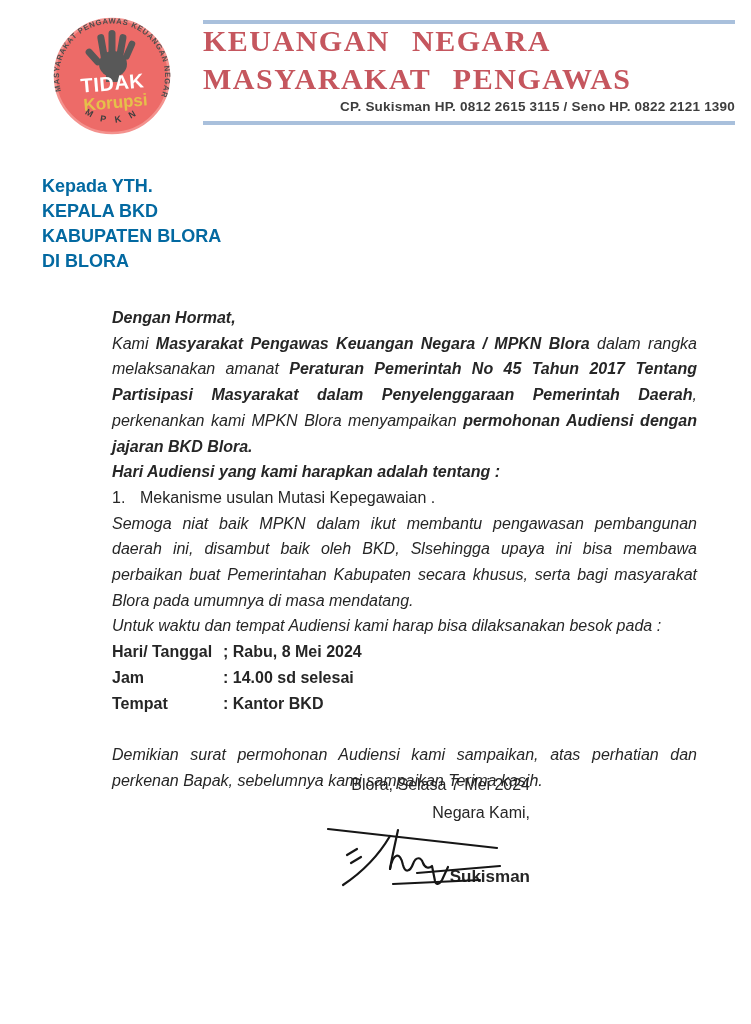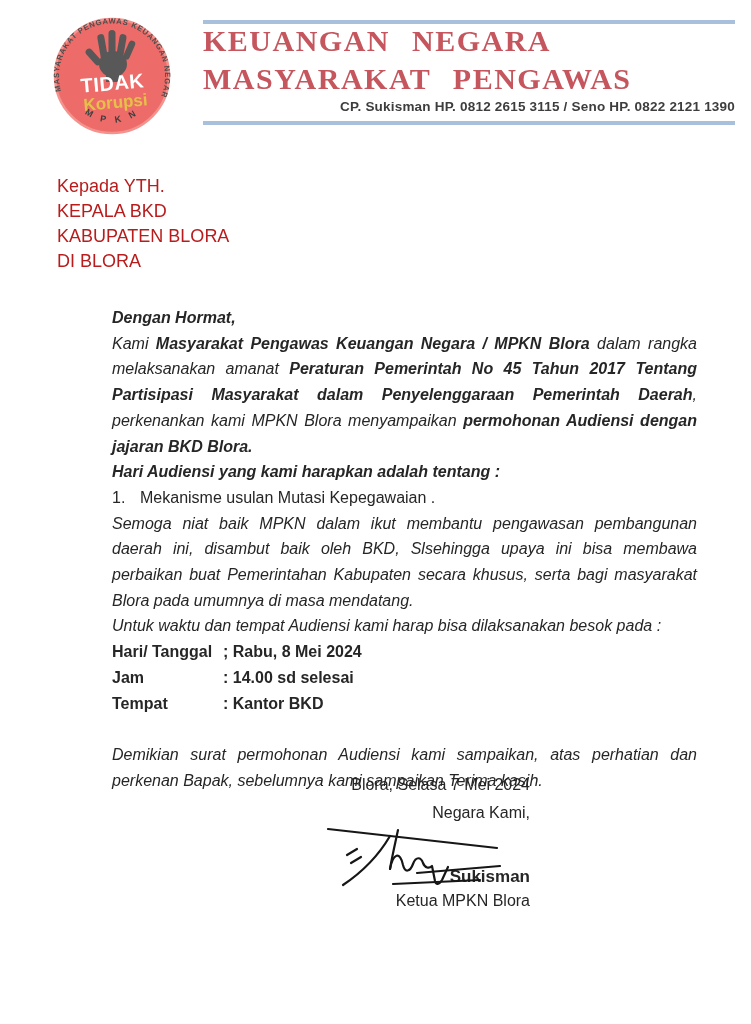--- a/index.html
+++ b/index.html
@@ -18,22 +18,22 @@
     letter-spacing:1.5px; word-spacing:13px; margin:0;
   }
   .org-title.first { margin-top:4px; }
   .contact {
     font-size:13.5px; font-weight:bold; color:#3d3d3d;
     letter-spacing:0.2px; margin:3px 0 7px 1px;text-align:right;
   }
 
   
   .recipient {
-    position:absolute; left:57px; top:174px;
-    font-size:18px; font-weight:normal; line-height:25px; color:#b91c1c;
+    position:absolute; left:42px; top:174px;
+    font-size:18px; font-weight:bold; line-height:25px; color:#0369a1;
   }
 
   
   .letterbody {
     position:absolute; left:112px; top:305px; width:585px;
     font-size:16px; line-height:25.7px; text-align:justify;
   }
   .letterbody p { margin:0;font-style:italic; }
   .b { font-weight:bold; }
   .salutation { font-weight:bold; }
@@ -115,21 +115,20 @@
     <div class="sched-row"><span class="sched-label">Hari/ Tanggal</span><span class="sched-value">;  Rabu,  8 Mei 2024</span></div>
     <div class="sched-row"><span class="sched-label">Jam</span><span class="sched-value">: 14.00 sd selesai</span></div>
     <div class="sched-row"><span class="sched-label">Tempat</span><span class="sched-value">: Kantor BKD</span></div>
     <p class="closing">Demikian surat permohonan Audiensi kami sampaikan, atas perhatian dan perkenan Bapak,  sebelumnya kami sampaikan Terima kasih.</p>
   </section>
 
   <section class="sigblock">
     <div>Blora, Selasa  7 Mei 2024</div>
     <div class="sig-salutation">Negara Kami,</div>
     <div class="sig-name">Sukisman</div>
-    <div class="sig-title">Ketua MPKN Blora</div>
     <svg class="sig-scribble" viewBox="0 0 215 75">
       <g fill="none" stroke="#161616" stroke-width="2.2" stroke-linecap="round" stroke-linejoin="round">
         <path d="M 33,12 L 202,31"></path>
         <path d="M 95,19 Q 78,48 48,68"></path>
         <path d="M 52,38 l 10,-6"></path>
         <path d="M 56,46 l 10,-6"></path>
         <path d="M 103,13 C 100,27 97,40 95,52"></path>
         <path d="M 95,52 c 3,-16 10,-18 13,-4 c 2,8 7,7 10,-1 c 3,-8 8,-7 10,-1 c 2,5 6,6 9,3 l 3,15 c 1,4 4,4 7,-1 l 6,-13"></path>
         <path d="M 122,56 L 205,49"></path>
         <path d="M 98,67 L 185,63"></path>

